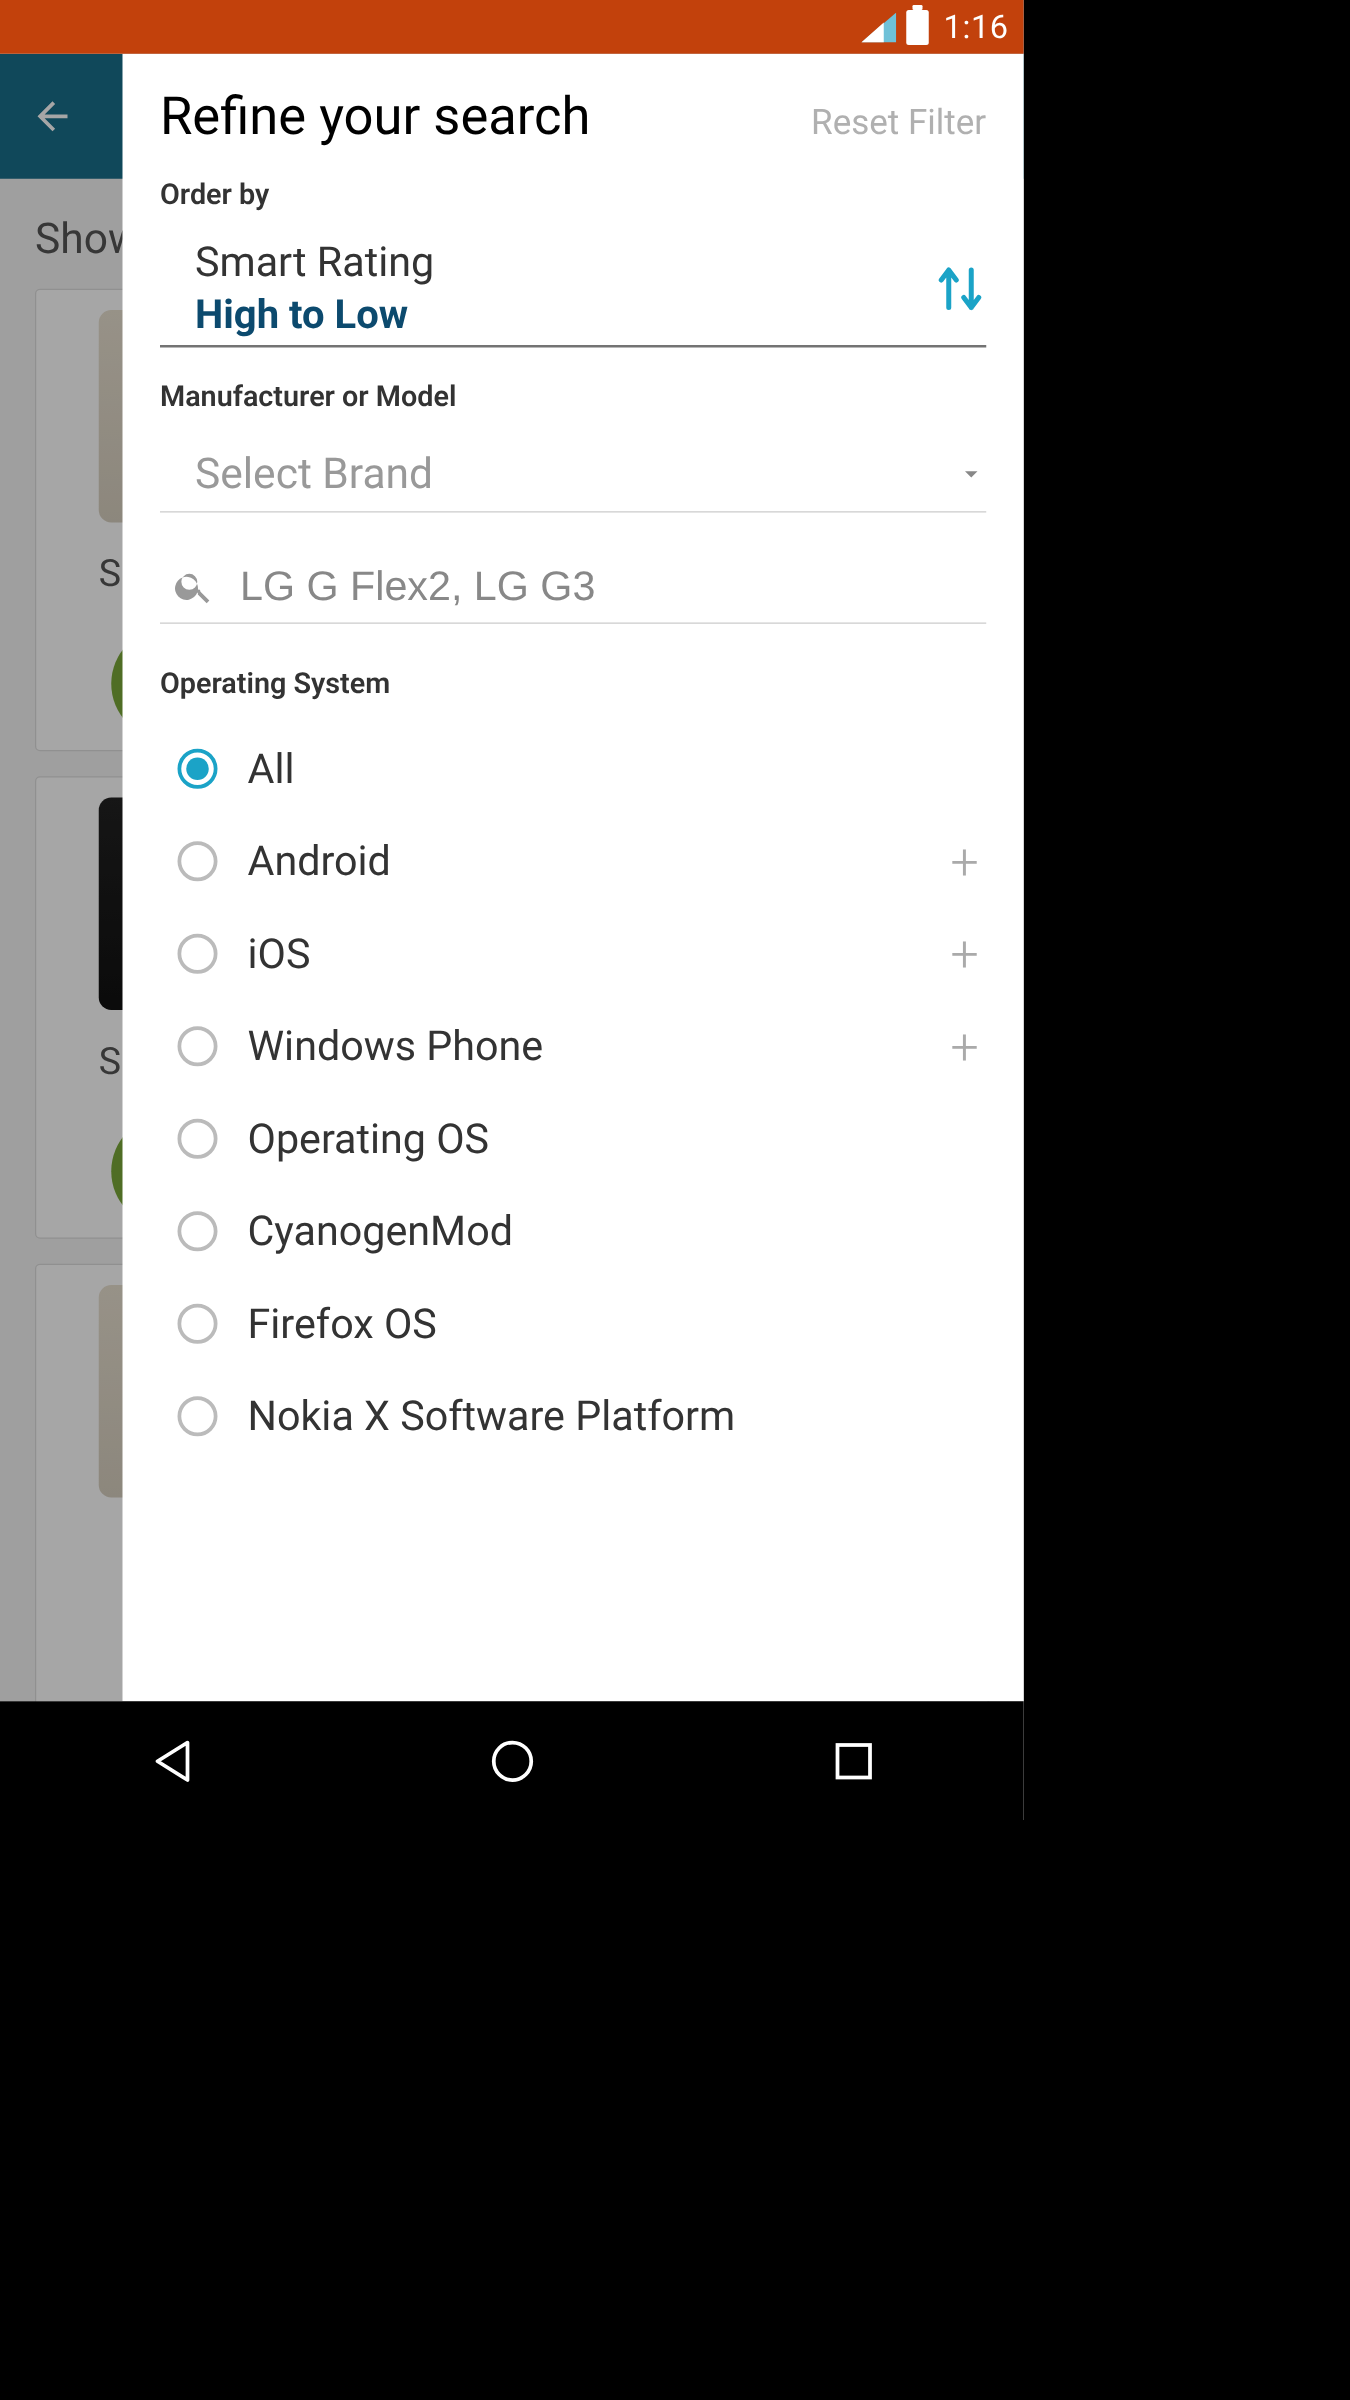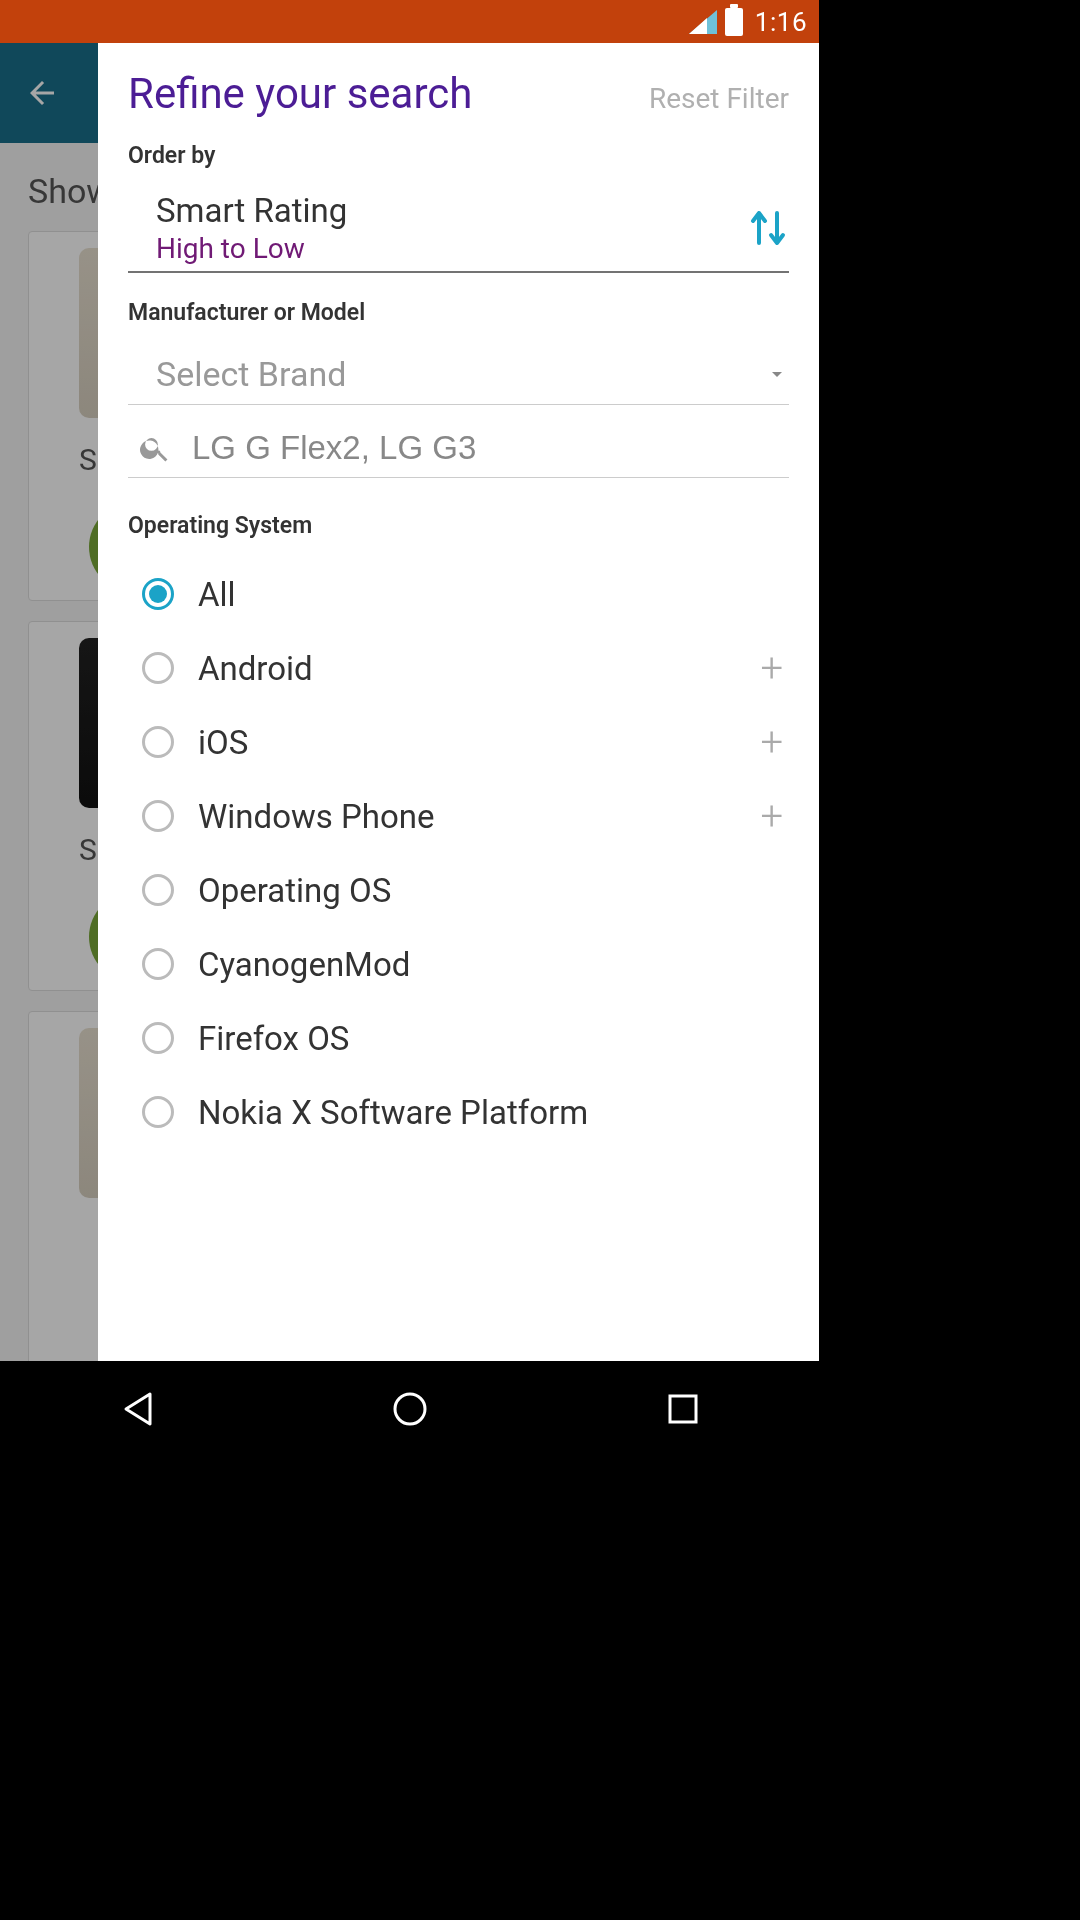--- a/index.html
+++ b/index.html
@@ -18,28 +18,28 @@
     .bg-body { padding: 28px 28px; color: #555; font-size: 34px; }
     .bg-card { background: #fff; border: 1px solid #ddd; border-radius: 4px; margin-top: 20px; height: 370px; position: relative; }
     .bg-card-img { width: 80px; height: 170px; background: linear-gradient(180deg,#e8e0d0,#d8d0c0); border-radius: 10px; position: absolute; top: 16px; left: 50px; }
     .bg-card-label { position: absolute; left: 50px; top: 210px; font-size: 30px; color: #555; }
     .bg-card-dot { position: absolute; left: 60px; top: 270px; width: 90px; height: 90px; background: #7aa83a; border-radius: 50%; }
     .bg-card2 .bg-card-img { background: linear-gradient(180deg,#222,#111); }
     .scrim { position: absolute; top: 43px; left: 0; right: 0; bottom: 95px; background: rgba(0,0,0,0.35); z-index: 5; }
     
     .panel { position: absolute; top: 43px; bottom: 95px; left: 98px; right: 0; background: #fff; z-index: 6; overflow: hidden; padding: 26px 30px 0 30px; }
     .panel-header { display: flex; justify-content: space-between; align-items: baseline; margin-bottom: 24px; }
-    .panel-title { font-size: 42px; color: #4c1d95; font-weight: 400; }
+    .panel-title { font-size: 42px; color: #000000; font-weight: 400; }
     .reset { font-size: 28px; color: #b0b0b0; }
     .section-label { font-size: 23px; font-weight: 600; color: #333; margin-top: 10px; margin-bottom: 18px; }
     .order-row { display: flex; align-items: center; justify-content: space-between; padding: 4px 0 6px 28px; border-bottom: 2px solid #737373; margin-bottom: 26px; }
     .order-main { font-size: 33px; color: #333; }
-    .order-sub { font-size: 28px; color: #701a75; margin-top: 2px; }
+    .order-sub { font-size: 32px; color: #0c4a6e; margin-top: 2px; font-weight: bold; }
     .sort-icon { color: #1ba3c7; }
-    .field { border-bottom: 1px solid #ccc; padding: 10px 0 10px 28px; margin-bottom: 14px; display: flex; align-items: center; justify-content: space-between; }
+    .field { border-bottom: 1px solid #ccc; padding: 10px 0 10px 28px; margin-bottom: 30px; display: flex; align-items: center; justify-content: space-between; }
     .field-placeholder { font-size: 34px; color: #999; }
     .field .caret { color: #888; }
     .search-field { border-bottom: 1px solid #ccc; padding: 10px 0 10px 10px; margin-bottom: 34px; display: flex; align-items: center; gap: 20px; }
     .search-field input { border: none; outline: none; font-size: 33px; color: #555; flex: 1; background: transparent; }
     .search-field input::placeholder { color: #888; }
     .radio-list { margin-top: 4px; }
     .radio-item { display: flex; align-items: center; height: 74px; padding-left: 14px; }
     .radio { width: 32px; height: 32px; border: 3px solid #bbb; border-radius: 50%; margin-right: 24px; flex-shrink: 0; position: relative; }
     .radio.selected { border-color: #1ba3c7; }
     .radio.selected::after { content: ""; position: absolute; top: 4px; left: 4px; right: 4px; bottom: 4px; background: #1ba3c7; border-radius: 50%; }

